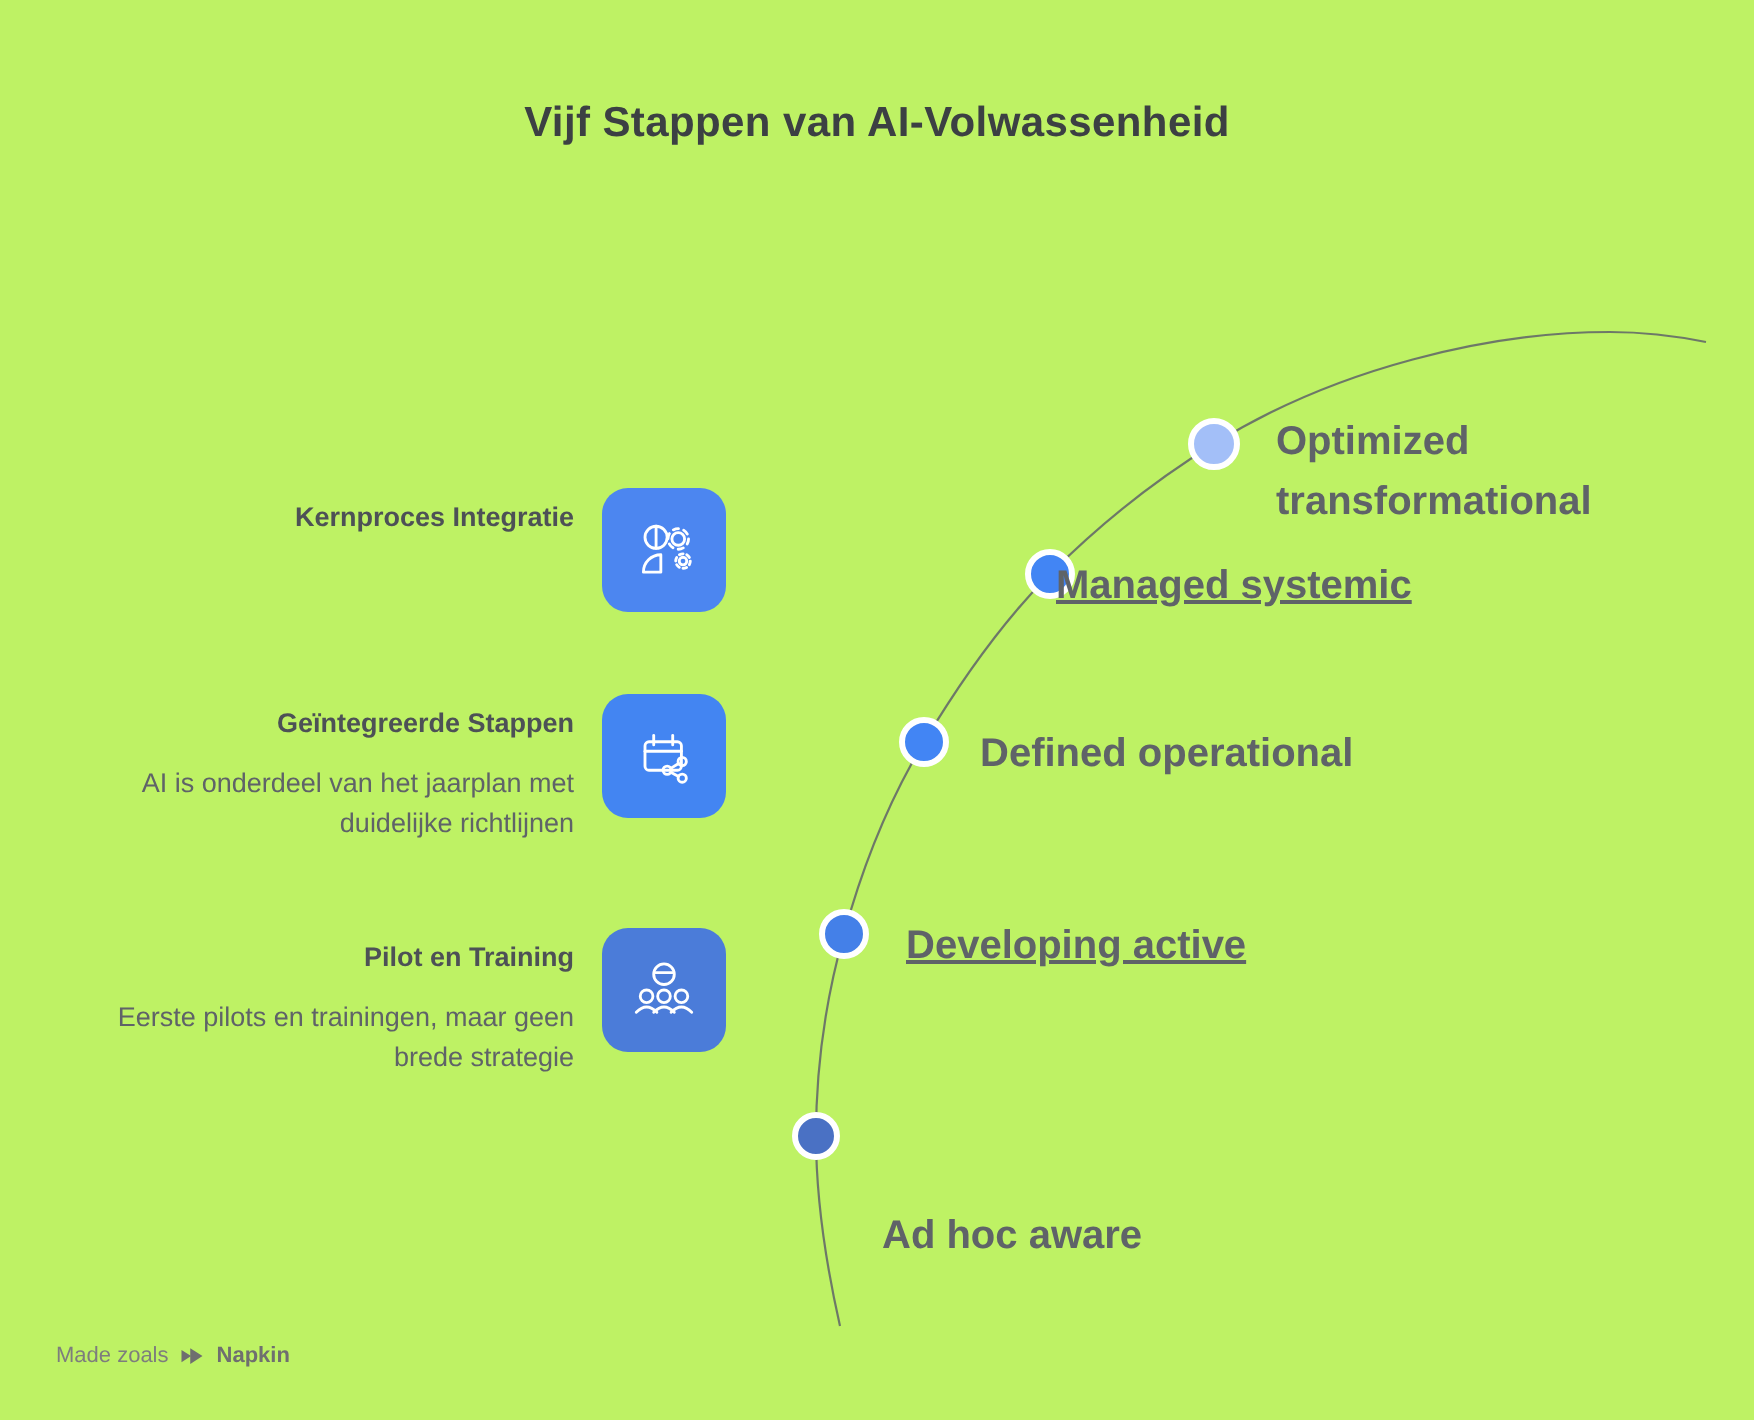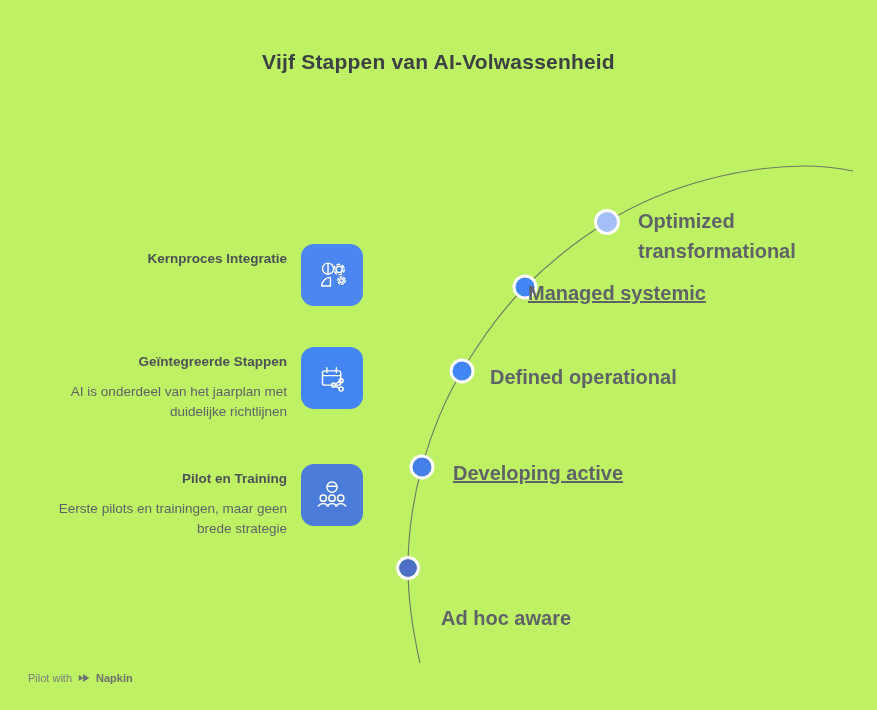--- a/index.html
+++ b/index.html
@@ -118,21 +118,21 @@
         <circle cx="35" cy="28" r="4"></circle>
         <path d="M 6.5 38 Q 13 31.5 19.5 38"></path>
         <path d="M 17.5 38 Q 24 31.5 30.5 38"></path>
         <path d="M 28.5 38 Q 35 31.5 41.5 38"></path>
       </svg>
     </div>
   </div>
 
 
   <div class="footer">
-    <span>Pilot with</span>
+    <span>Made zoals</span>
     <svg width="14" height="14" viewBox="0 0 16 16">
       <polygon points="2,4.5 7.5,8 2,11.5" fill="#6f6f6f"></polygon>
       <polygon points="7,3.5 14,8 7,12.5" fill="#6f6f6f"></polygon>
     </svg>
     <span class="brand">Napkin</span>
   </div>
 
 </div>
 
 </body></html>

